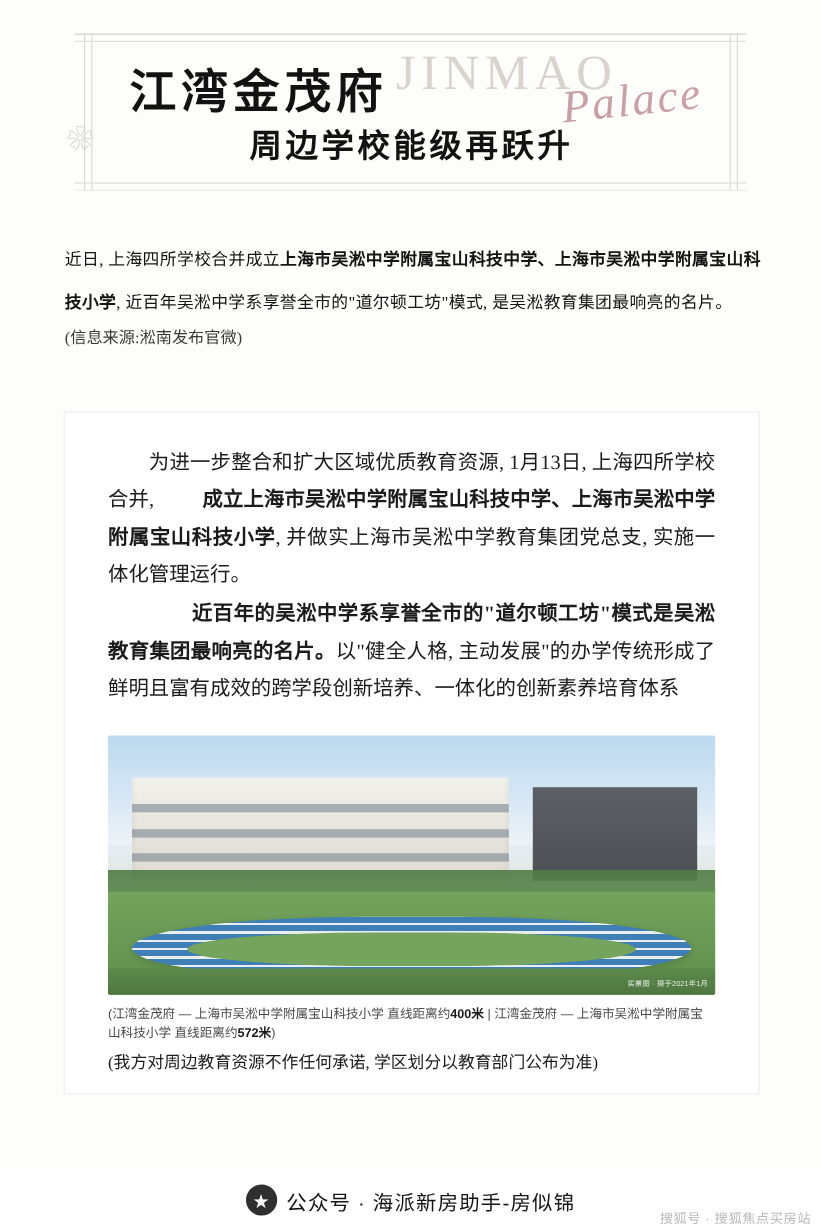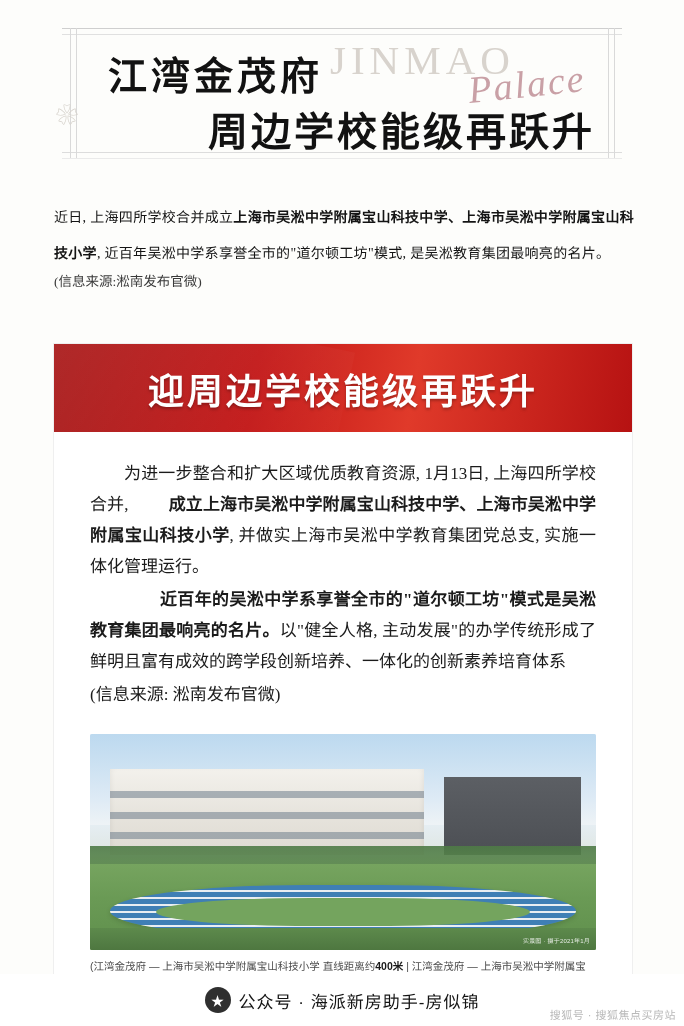--- a/index.html
+++ b/index.html
@@ -102,21 +102,21 @@
     font-size: 39px;
     font-weight: 700;
     letter-spacing: 4px;
     color: #121212;
   }
   .title-line2 {
     position: absolute;
     left: 208px;
     top: 100px;
     font-family: "Liberation Serif", serif;
-    font-size: 40px;
+    font-size: 27px;
     font-weight: 700;
     letter-spacing: 3px;
     color: #121212;
   }
   .leaf-mark {
     position: absolute;
     left: 56px;
     top: 104px;
     width: 26px;
     height: 24px;
@@ -357,28 +357,24 @@
     <div class="title-line2">周边学校能级再跃升</div>
   </div>
 
   <div class="intro">
     <p><span>近日, 上海四所学校合并成立</span><span class="bold">上海市吴淞中学附属宝山科技中学、上海市吴淞中学附属宝山科技小学</span><span>, 近百年吴淞中学系享誉全市的"道尔顿工坊"模式, 是吴淞教育集团最响亮的名片。</span></p>
     <p class="src">(信息来源:淞南发布官微)</p>
   </div>
 
   <div class="card">
 
-    <div class="card-banner">
-      <div class="card-banner-text">迎周边学校能级再跃升</div>
-    </div>
 
     <div class="card-body">
       <p><span>为进一步整合和扩大区域优质教育资源, 1月13日, 上海四所学校合并, </span><span class="b">成立上海市吴淞中学附属宝山科技中学、上海市吴淞中学附属宝山科技小学</span><span>, 并做实上海市吴淞中学教育集团党总支, 实施一体化管理运行。</span></p>
       <p><span class="b">近百年的吴淞中学系享誉全市的"道尔顿工坊"模式是吴淞教育集团最响亮的名片。</span><span>以"健全人格, 主动发展"的办学传统形成了鲜明且富有成效的跨学段创新培养、一体化的创新素养培育体系</span></p>
-      <p class="card-src noindent">(信息来源: 淞南发布官微)</p>
     </div>
 
     <div class="photo">
       <div class="sky"></div>
       <div class="bldg-main">
         <div class="band b1"></div>
         <div class="band b2"></div>
         <div class="band b3"></div>
       </div>
       <div class="bldg-right"></div>

